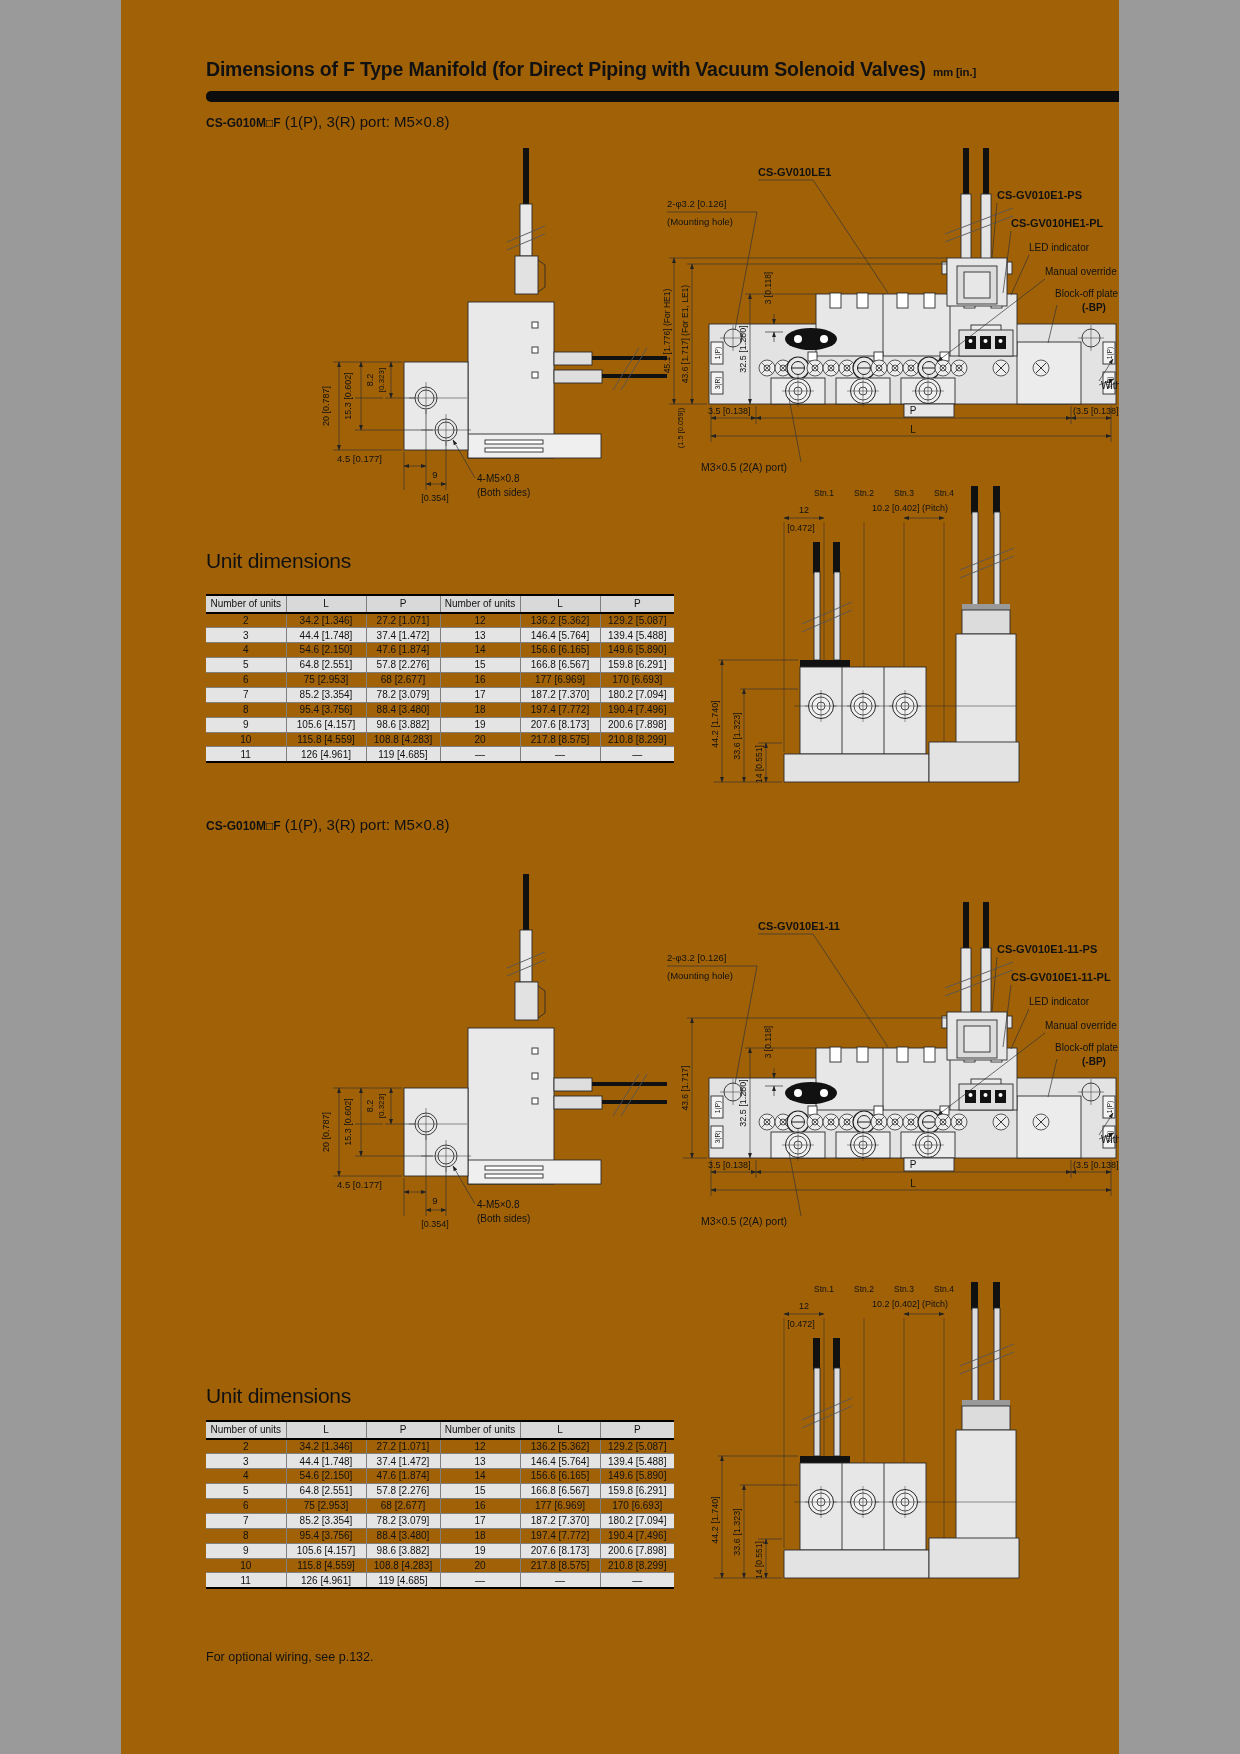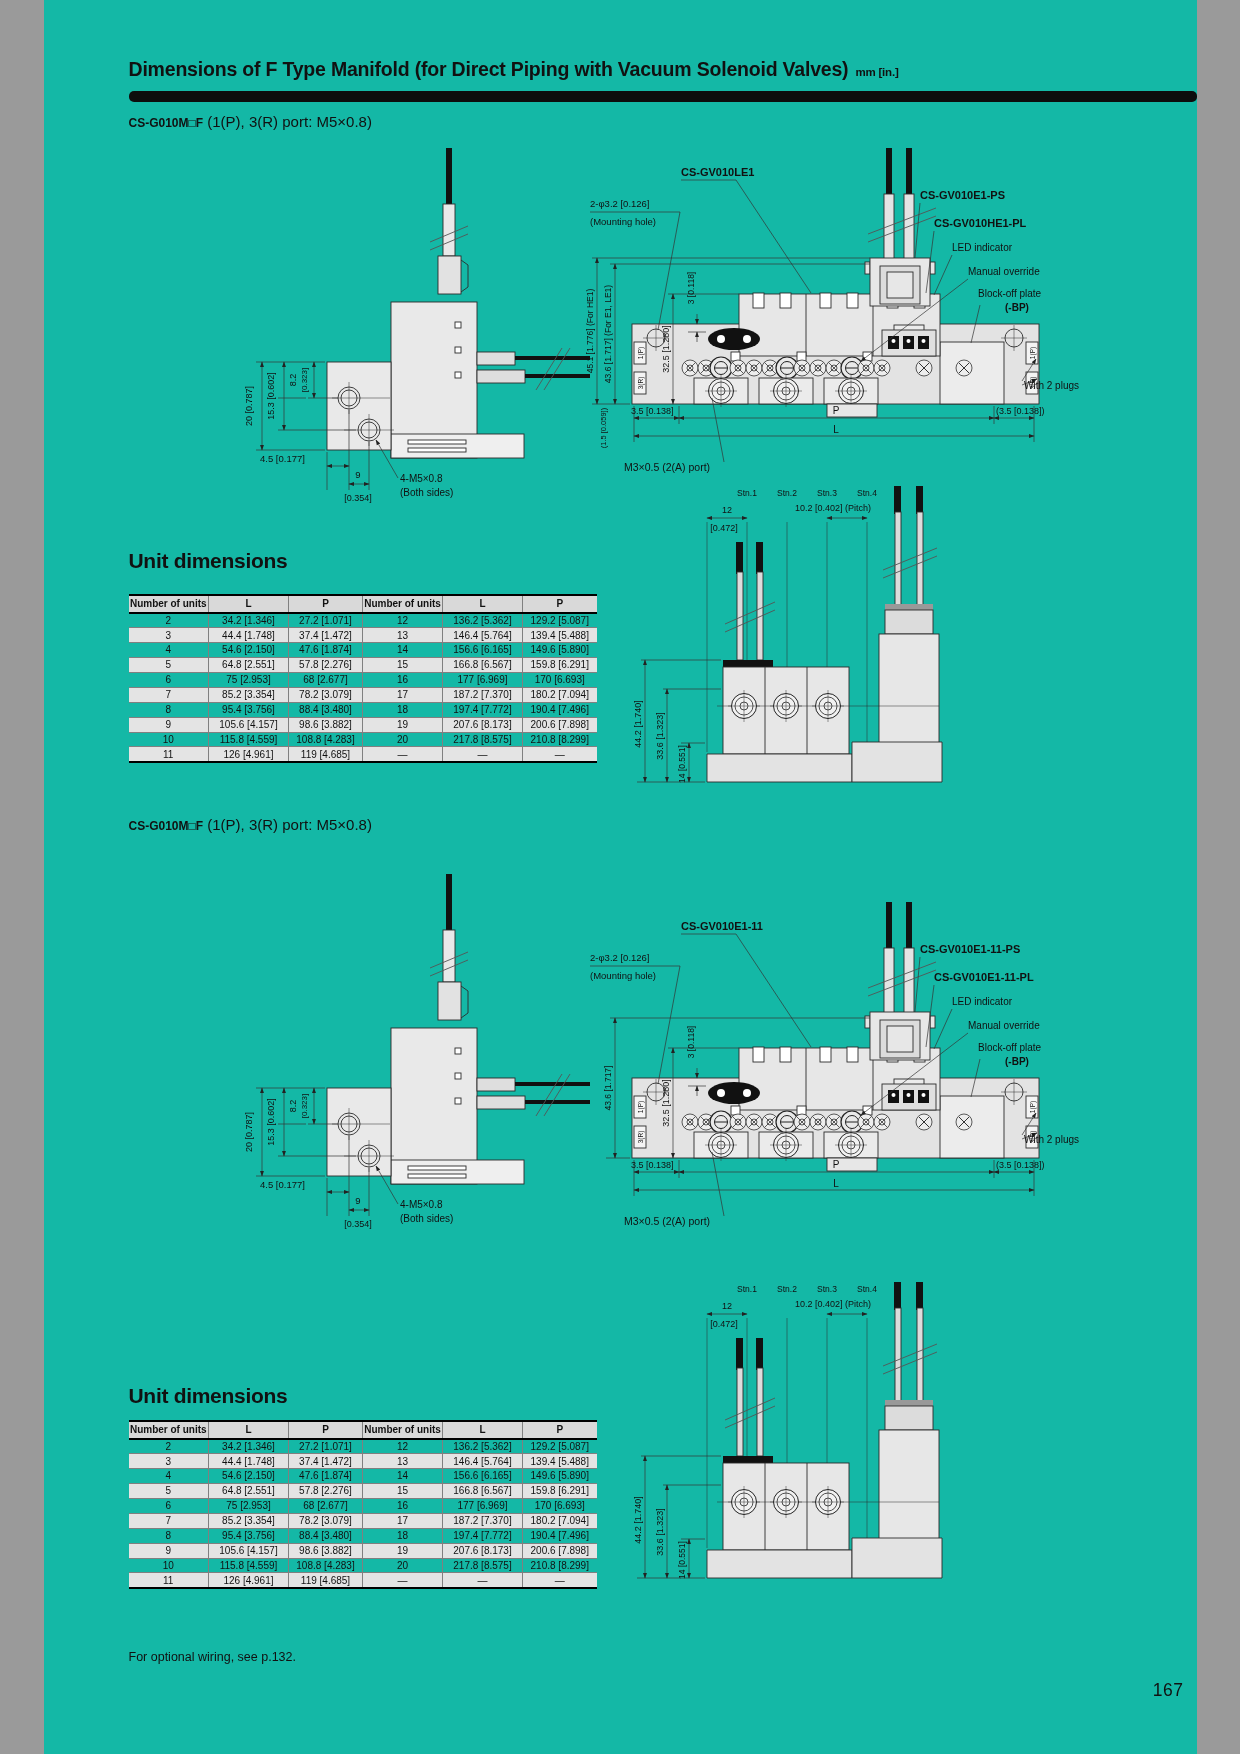--- a/index.html
+++ b/index.html
@@ -1,28 +1,28 @@
 <!DOCTYPE html>
 <html><head>
 <meta charset="utf-8">
 <style>
   *{margin:0;padding:0;box-sizing:border-box}
   html,body{background:#9a9a9a}
-  .page{position:relative;width:1153px;height:1754px;background:#14b8a6;
+  .page{position:relative;width:998px;height:1754px;background:#a16207;
         font-family:"Liberation Sans","DejaVu Sans",sans-serif;color:#111;margin:0 auto;overflow:hidden}
   .abs{position:absolute}
   .title{left:85px;top:58px;font-size:19.5px;font-weight:bold;letter-spacing:-0.2px;white-space:nowrap}
   .unit-note{font-size:11.5px;font-weight:bold;margin-left:7px}
   .rule{left:85px;top:91px;width:1068px;height:11px;background:#0d0d0d;border-radius:5px}
   .model-heading{left:85px;font-size:15px;white-space:nowrap}
   .model-heading b{font-size:12px}
-  .unitdim{position:absolute;left:85px;font-size:21px;font-weight:bold;letter-spacing:-0.3px}
+  .unitdim{position:absolute;left:85px;font-size:21px;font-weight:normal;letter-spacing:-0.3px}
   table.dims{position:absolute;left:85px;border-collapse:collapse;table-layout:fixed;
              border-top:2.5px solid #000;border-bottom:2.5px solid #000;text-align:center}
-  table.dims th{background:#d9d9d9;font-weight:bold;font-size:10px;border-bottom:2px solid #000;padding:2.5px 1px;line-height:1.05}
+  table.dims th{background:#d9d9d9;font-weight:normal;font-size:10px;border-bottom:2px solid #000;padding:2.5px 1px;line-height:1.05}
   table.dims td{font-size:10px;padding:1.2px 1px;border-top:1px solid #808080;line-height:1.15}
   table.dims td+td,table.dims th+th{border-left:1px solid #808080}
   table.dims tbody tr:nth-child(even) td{background:#e4e4e4}
   svg.drw{position:absolute;overflow:visible}
   svg text{fill:#111;font-family:"Liberation Sans","DejaVu Sans",sans-serif}
   .footer-note{left:85px;top:1650px;font-size:12.5px}
   .pagenum{left:1058px;top:1680px;width:82px;text-align:right;font-size:17.5px;letter-spacing:0.5px}
 </style>
 </head>
 <body>

